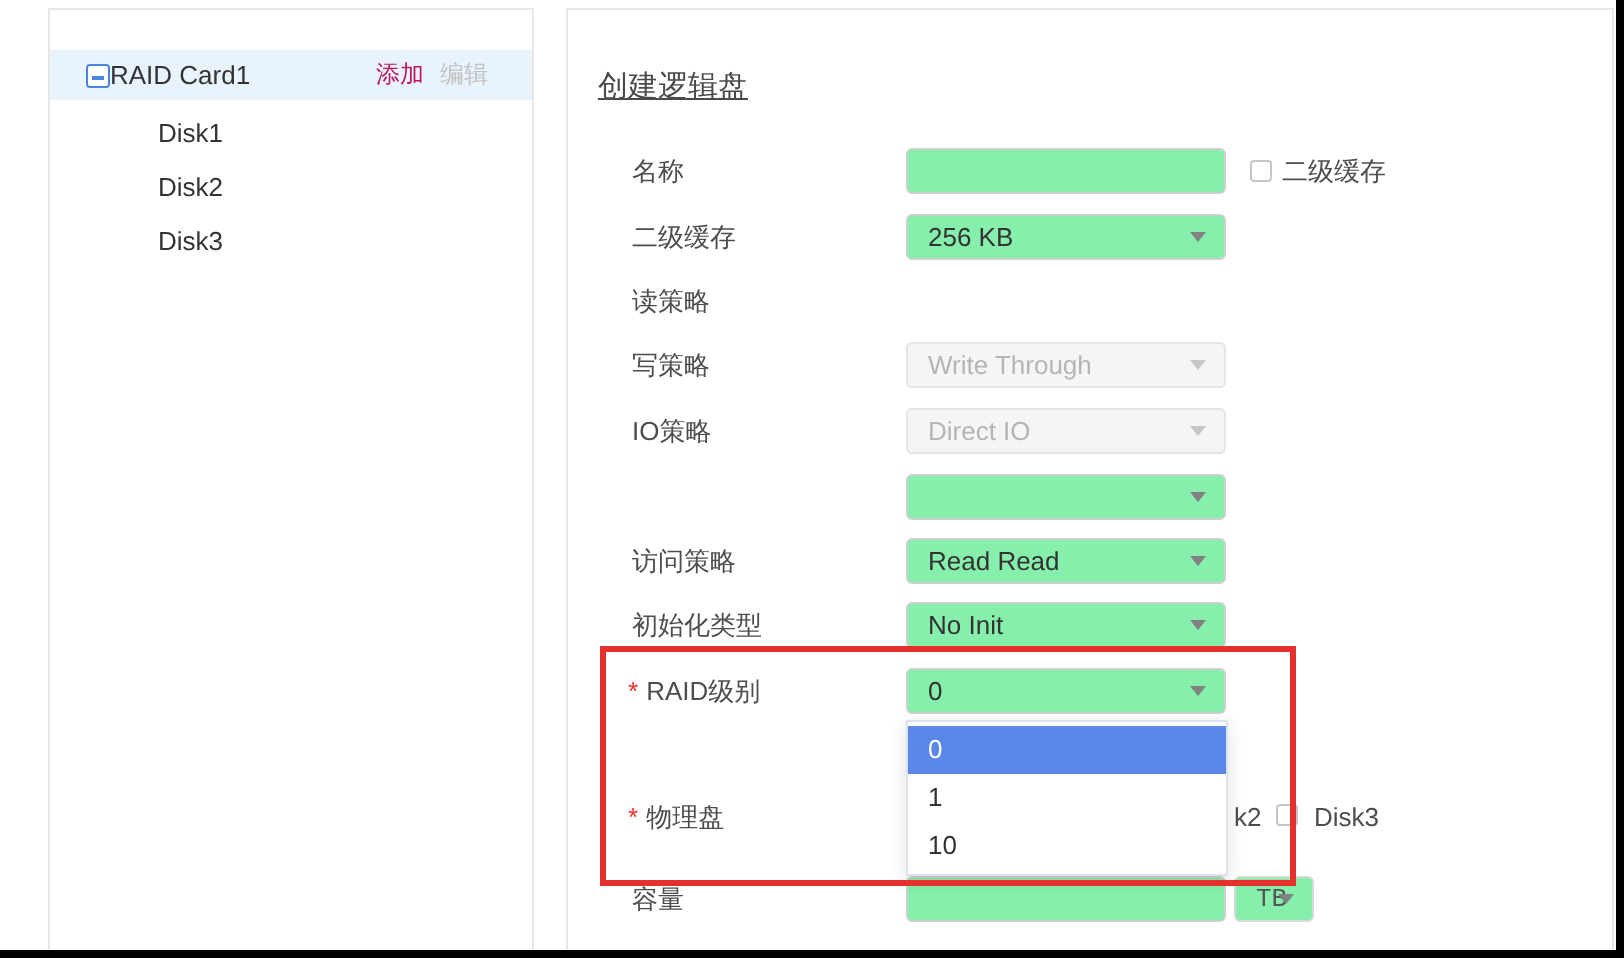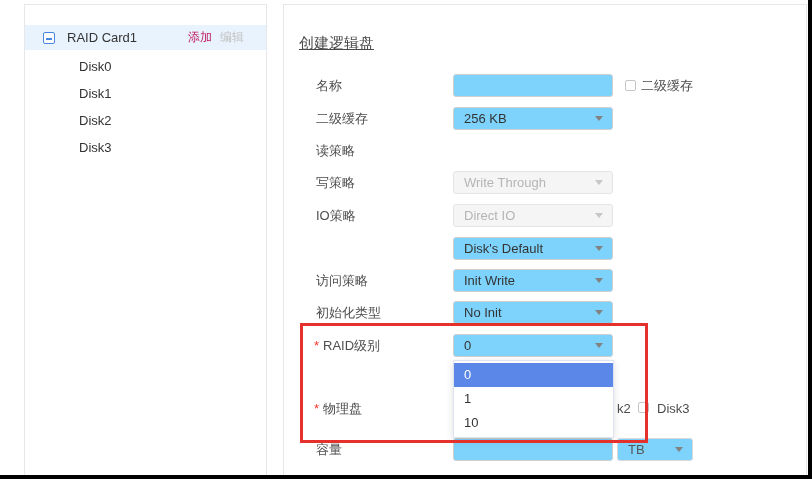--- a/index.html
+++ b/index.html
@@ -13,34 +13,34 @@
   .mainpanel { left:283px; top:4px; width:524px; height:475px; }
 
   
   .tree-root { position:absolute; left:0; top:20px; width:100%; height:25px;
                background:#e9f3fd; display:flex; align-items:center;
                padding:0 22px 0 18px; }
   .expander { width:12px; height:12px; border:1px solid #4a86e0; border-radius:2px;
               background:#fff; position:relative; flex:0 0 auto; }
   .expander::after { content:""; position:absolute; left:2px; right:2px; top:5px;
                      height:2px; background:#4a86e0; }
-  .root-label { margin-left:12px; font-size:13px; color:#333; }
+  .root-label { margin-left:0; font-size:13px; color:#333; }
   .tree-links { margin-left:auto; display:flex; gap:8px; font-size:12px; }
   .link-add { color:#be185d; cursor:pointer; }
   .link-edit { color:#c2c2c2; cursor:pointer; }
   .disk-list { position:absolute; left:0; top:48px; width:100%; }
   .disk-item { height:27px; line-height:27px; padding-left:54px; font-size:13px; color:#333; cursor:pointer; }
 
   
   .page-title { position:absolute; left:15px; top:29px; font-size:15px; color:#4a4a4a; font-weight:400;text-decoration:underline; }
   .flabel { position:absolute; height:23px; line-height:23px; font-size:13px; color:#4d4d4d; white-space:nowrap; }
   .req { color:#f5352b; margin-right:4px; }
 
   .ctl { position:absolute; left:169px; width:160px; height:23px; border:1px solid #cfcfcf;
-         border-radius:3px; background:#7dd3fc; font-size:13px; color:#333; }
+         border-radius:3px; background:#86efac; font-size:13px; color:#333; }
   input.ctl { padding:0 8px; outline:none; }
   .sel { cursor:pointer; }
   .sel-val { position:absolute; left:10px; top:0; line-height:21px; font-size:13px; color:#333; }
   .caret { position:absolute; right:9px; top:8px; width:0; height:0;
            border-left:4px solid transparent; border-right:4px solid transparent;
            border-top:5px solid #828282; }
   .sel.disabled { background:#f5f5f5; border-color:#e5e5e5; cursor:not-allowed; }
   .sel.disabled .sel-val { color:#b5b5b5; }
   .sel.disabled .caret { border-top-color:#c7c7c7; }
 
@@ -48,21 +48,21 @@
           border-radius:2px; background:#fff; cursor:pointer; }
 
   
   .dropdown { position:absolute; left:169px; top:355px; width:161px; background:#fff;
               border:1px solid #dde3ee; box-shadow:0 2px 8px rgba(0,0,0,.12);
               padding:2px 0; z-index:20; }
   .opt { height:24px; line-height:24px; padding-left:10px; font-size:13px; color:#333; cursor:pointer; }
   .opt.selected { background:#5b87e8; color:#fff; }
 
   
-  .unit-sel { left:333px; width:76px; border-color:#d9d9d9; }
+  .unit-sel { left:333px; width:40px; border-color:#d9d9d9;font-family:Liberation Mono, monospace; }
   .unit-sel .sel-val { color:#555; }
 
   
   .red-rect { position:absolute; left:300px; top:323px; width:348px; height:120px;
               border:3px solid #e5312b; z-index:30; pointer-events:none; }
   .edge-right { position:absolute; right:0; top:0; width:4px; height:479px; background:#000; z-index:40; }
   .edge-bottom { position:absolute; left:0; bottom:0; width:812px; height:4px; background:#000; z-index:40; }
 </style>
 </head>
 <body>
@@ -72,21 +72,20 @@
   <aside class="panel sidebar">
     <div class="tree-root">
       <span class="expander"></span>
       <span class="root-label">RAID Card1</span>
       <span class="tree-links">
         <span class="link-add">添加</span>
         <span class="link-edit">编辑</span>
       </span>
     </div>
     <div class="disk-list">
-      <div class="disk-item">Disk0</div>
       <div class="disk-item">Disk1</div>
       <div class="disk-item">Disk2</div>
       <div class="disk-item">Disk3</div>
     </div>
   </aside>
 
   <main class="panel mainpanel">
     <h2 class="page-title">创建逻辑盘</h2>
 
     <span class="flabel" style="left:32px;top:69px">名称</span>
@@ -108,27 +107,26 @@
       <span class="caret"></span>
     </div>
 
     <span class="flabel" style="left:32px;top:199px">IO策略</span>
     <div class="ctl sel disabled" style="top:199px">
       <span class="sel-val">Direct IO</span>
       <span class="caret"></span>
     </div>
 
     <div class="ctl sel" style="top:232px">
-      <span class="sel-val">Disk's Default</span>
       <span class="caret"></span>
     </div>
 
     <span class="flabel" style="left:32px;top:264px">访问策略</span>
     <div class="ctl sel" style="top:264px">
-      <span class="sel-val">Init Write</span>
+      <span class="sel-val">Read Read</span>
       <span class="caret"></span>
     </div>
 
     <span class="flabel" style="left:32px;top:296px">初始化类型</span>
     <div class="ctl sel" style="top:296px">
       <span class="sel-val">No Init</span>
       <span class="caret"></span>
     </div>
 
     <span class="flabel" style="left:30px;top:329px"><span class="req">*</span><span>RAID级别</span></span>

